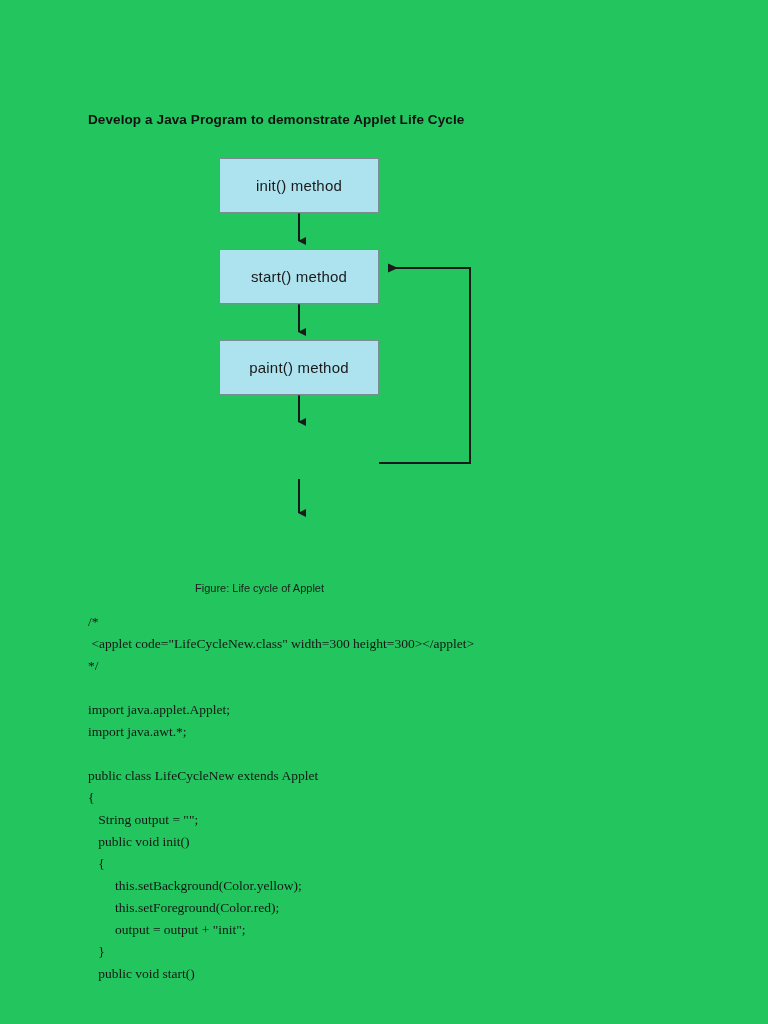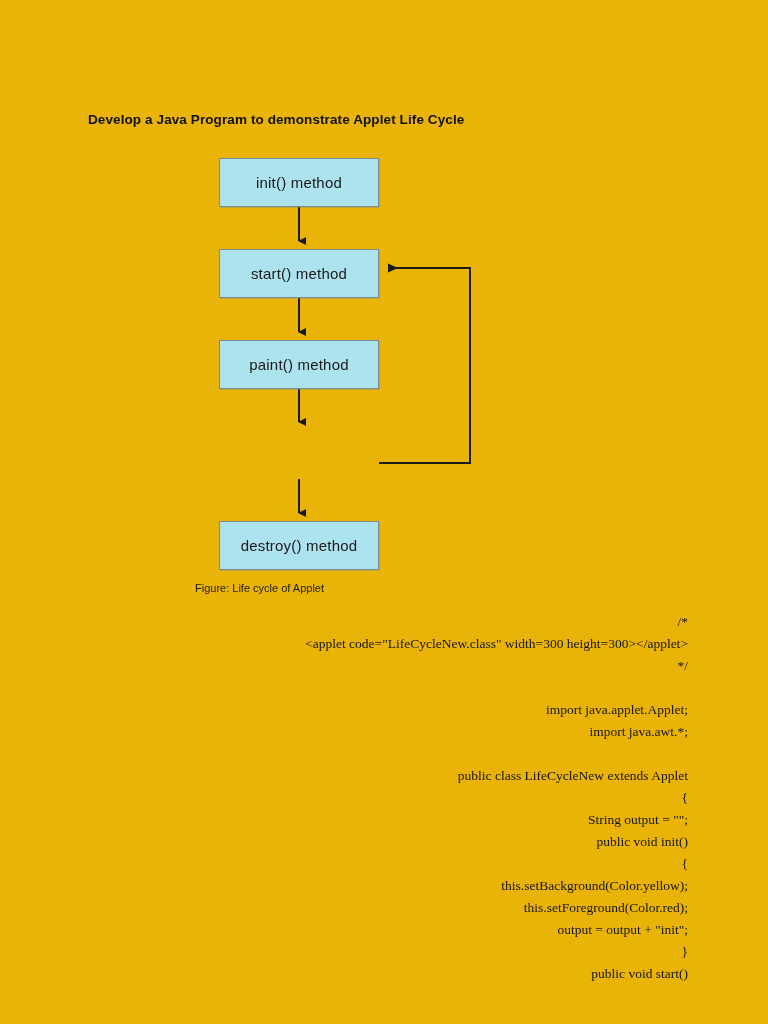--- a/index.html
+++ b/index.html
@@ -4,24 +4,23 @@
 <style>
   html, body {
     margin: 0;
     padding: 0;
     background: #ffffff;
   }
   .page {
     position: relative;
     width: 768px;
     height: 1024px;
-    background: #eab308;
+    background: #22c55e;
     overflow: hidden;
     font-family: "Liberation Serif", serif;
-    text-align: right;
   }
 
   
   .doc-title {
     position: absolute;
     left: 88px;
     top: 112px;
     font-family: "Liberation Sans", sans-serif;
     font-weight: bold;
     font-size: 13.5px;
@@ -39,21 +38,21 @@
     height: 620px;
   }
   .figure svg {
     position: absolute;
     left: 0;
     top: 0;
   }
   .node-box {
     position: absolute;
     width: 160px;
-    height: 49px;
+    height: 55px;
     box-sizing: border-box;
     background: #ade2ef;
     border: 1.5px solid #7a8b92;
     display: flex;
     align-items: center;
     justify-content: center;
     font-family: "Liberation Sans", sans-serif;
     font-size: 15px;
     color: #1a1a1a;
     letter-spacing: 0.2px;
@@ -122,22 +121,19 @@
 
     <div class="node-box" style="left:219px; top:340px;">
       <span>paint() method</span>
     </div>
 
     <div class="node-box" style="left:219px; top:249px;">
       <span>start() method</span>
     </div>
 
 
-    <div class="node-box" style="left:219px; top:521px;">
-      <span>destroy() method</span>
-    </div>
 
     <div class="fig-caption">Figure: Life cycle of Applet</div>
   </div>
 
   <div class="code-block"><div class="code-line">/*</div><div class="code-line"> &lt;applet code="LifeCycleNew.class" width=300 height=300&gt;&lt;/applet&gt;</div><div class="code-line">*/</div><div class="code-line"></div><div class="code-line">import java.applet.Applet;</div><div class="code-line">import java.awt.*;</div><div class="code-line"></div><div class="code-line">public class LifeCycleNew extends Applet</div><div class="code-line">{</div><div class="code-line">   String output = "";</div><div class="code-line">   public void init()</div><div class="code-line">   {</div><div class="code-line">        this.setBackground(Color.yellow);</div><div class="code-line">        this.setForeground(Color.red);</div><div class="code-line">        output = output + "init";</div><div class="code-line">   }</div><div class="code-line">   public void start()</div></div>
 
 </div>
 
 </body></html>

